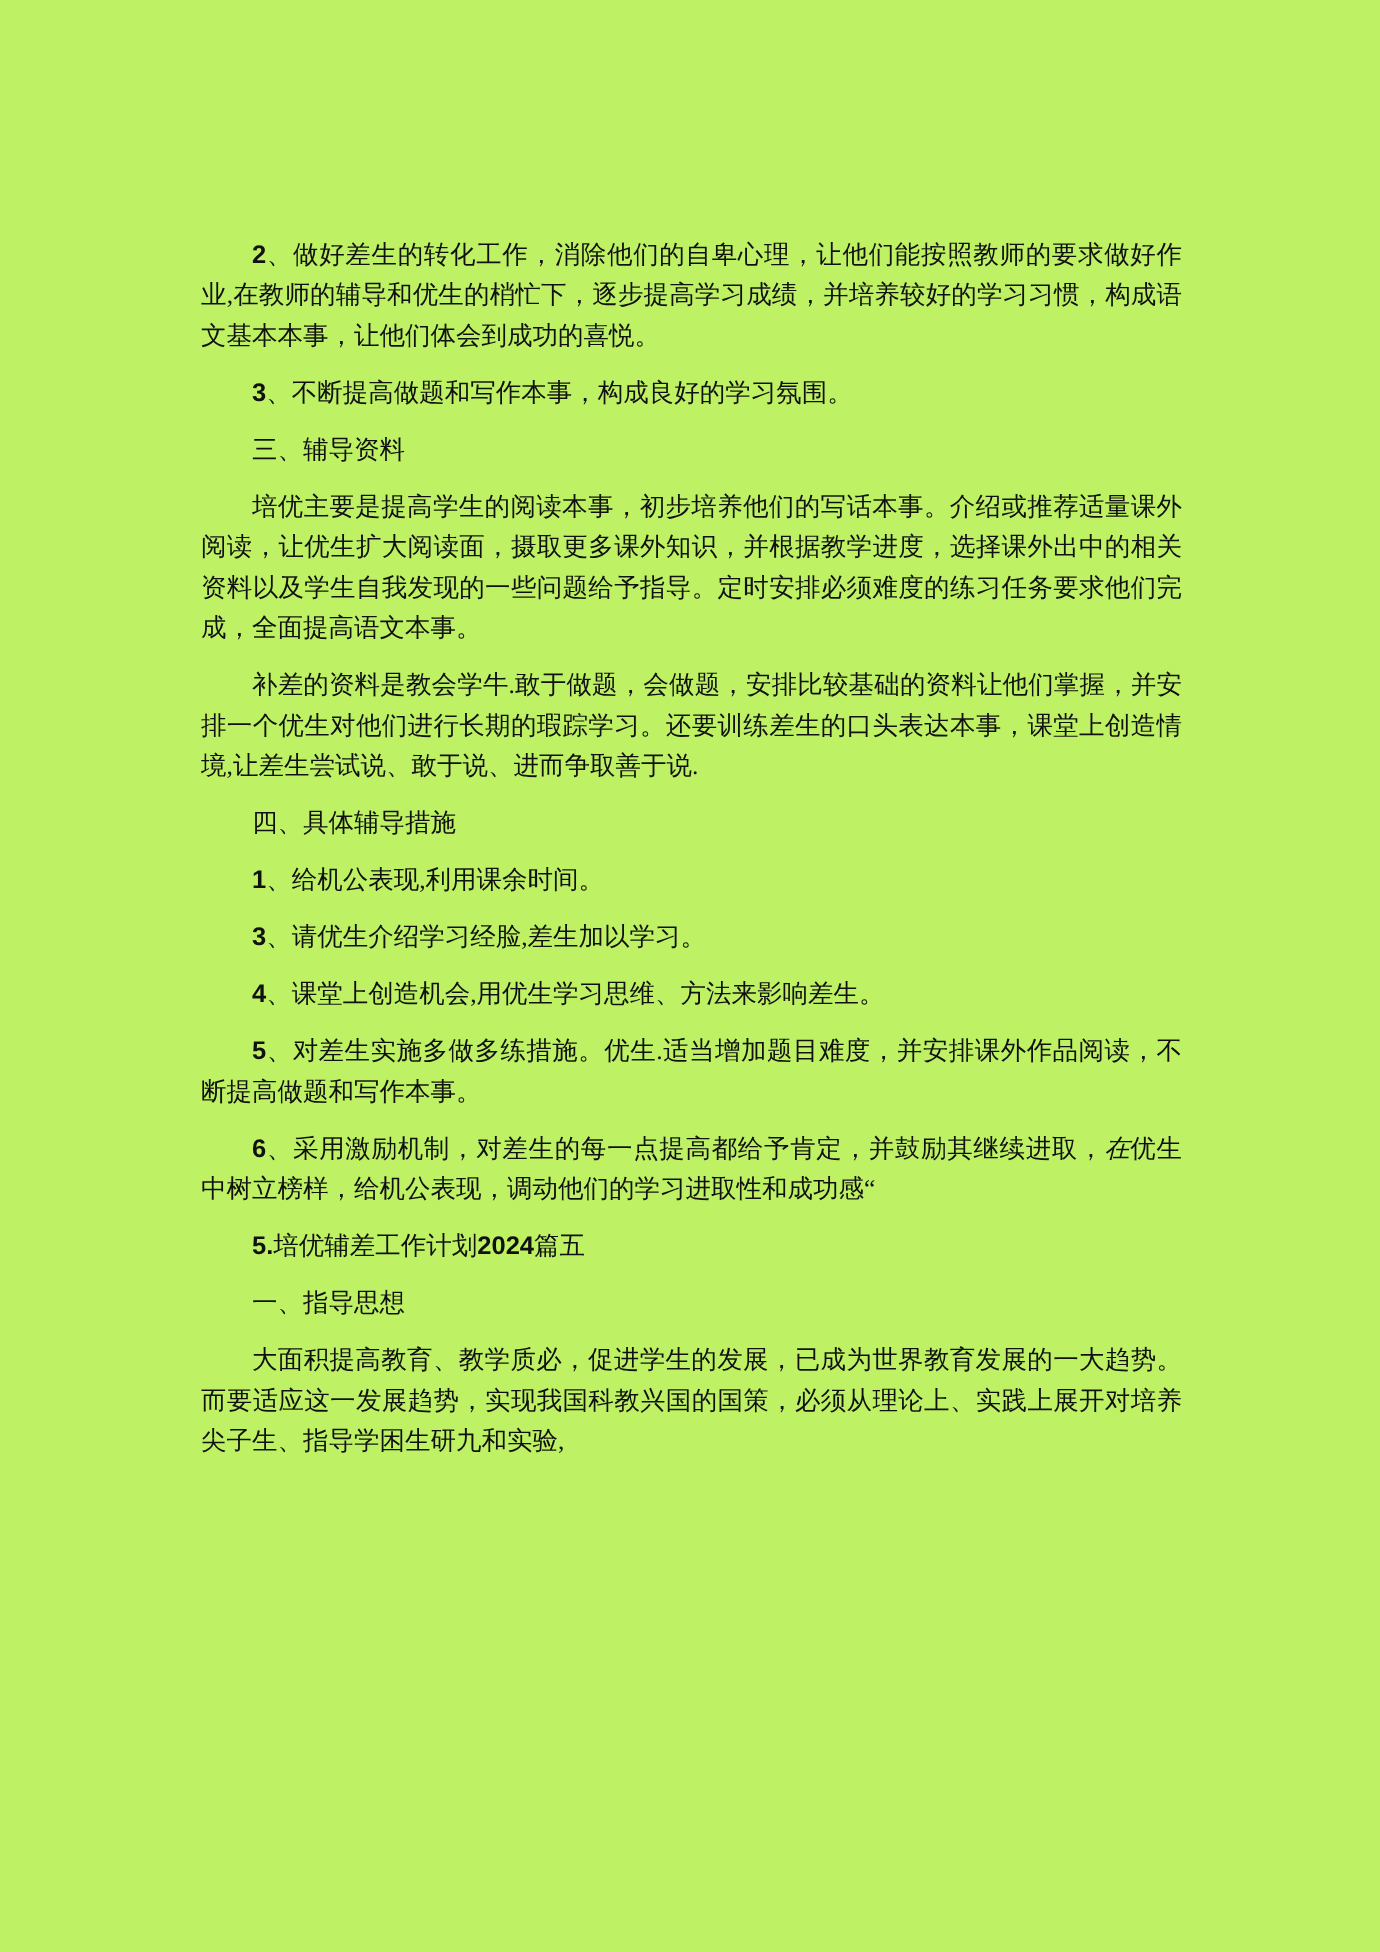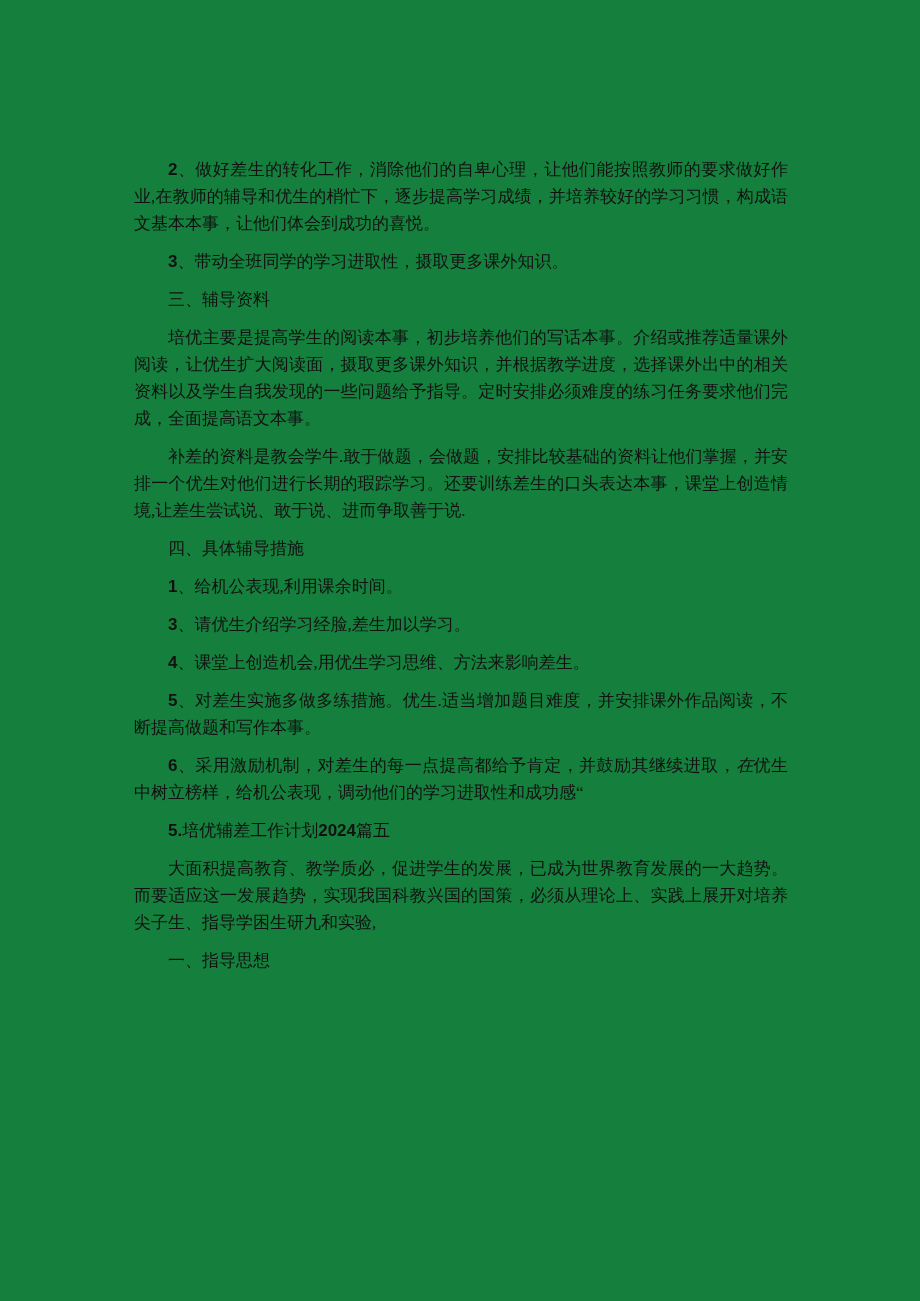--- a/index.html
+++ b/index.html
@@ -4,21 +4,21 @@
 <style>
   html, body {
     margin: 0;
     padding: 0;
     background: #ffffff;
   }
   .page {
     position: relative;
     width: 920px;
     height: 1301px;
-    background: #15803d;
+    background: #bef264;
     overflow: hidden;
     font-family: "Liberation Serif", "DejaVu Serif", serif;
     color: #111111;
   }
   .doc-body {
     position: absolute;
     left: 134px;
     top: 156px;
     width: 654px;
   }
@@ -38,27 +38,27 @@
   .seg-italic {
     font-style: italic;
   }
 </style>
 </head>
 <body>
 
 <div class="page">
   <div class="doc-body" id="doc-body">
       <div class="para"><span class="seg-digit">2</span><span>、做好差生的转化工作，消除他们的自卑心理，让他们能按照教师的要求做好作业,在教师的辅导和优生的梢忙下，逐步提高学习成绩，并培养较好的学习习惯，构成语文基本本事，让他们体会到成功的喜悦。</span></div>
-      <div class="para"><span class="seg-digit">3</span><span>、带动全班同学的学习进取性，摄取更多课外知识。</span></div>
+      <div class="para"><span class="seg-digit">3</span><span>、不断提高做题和写作本事，构成良好的学习氛围。</span></div>
       <div class="para"><span>三、辅导资料</span></div>
       <div class="para"><span>培优主要是提高学生的阅读本事，初步培养他们的写话本事。介绍或推荐适量课外阅读，让优生扩大阅读面，摄取更多课外知识，并根据教学进度，选择课外出中的相关资料以及学生自我发现的一些问题给予指导。定时安排必须难度的练习任务要求他们完成，全面提高语文本事。</span></div>
       <div class="para"><span>补差的资料是教会学牛.敢于做题，会做题，安排比较基础的资料让他们掌握，并安排一个优生对他们进行长期的瑕踪学习。还要训练差生的口头表达本事，课堂上创造情境,让差生尝试说、敢于说、进而争取善于说.</span></div>
       <div class="para"><span>四、具体辅导措施</span></div>
       <div class="para"><span class="seg-digit">1</span><span>、给机公表现,利用课余时间。</span></div>
       <div class="para"><span class="seg-digit">3</span><span>、请优生介绍学习经脸,差生加以学习。</span></div>
       <div class="para"><span class="seg-digit">4</span><span>、课堂上创造机会,用优生学习思维、方法来影响差生。</span></div>
       <div class="para"><span class="seg-digit">5</span><span>、对差生实施多做多练措施。优生.适当增加题目难度，并安排课外作品阅读，不断提高做题和写作本事。</span></div>
       <div class="para"><span class="seg-digit">6</span><span>、采用激励机制，对差生的每一点提高都给予肯定，并鼓励其继续进取，</span><span class="seg-italic">在</span><span>优生中树立榜样，给机公表现，调动他们的学习进取性和成功感“</span></div>
       <div class="para"><span class="seg-digit">5.</span><span>培优辅差工作计划</span><span class="seg-digit">2024</span><span>篇五</span></div>
+      <div class="para"><span>一、指导思想</span></div>
       <div class="para"><span>大面积提高教育、教学质必，促进学生的发展，已成为世界教育发展的一大趋势。而要适应这一发展趋势，实现我国科教兴国的国策，必须从理论上、实践上展开对培养尖子生、指导学困生研九和实验,</span></div>
-      <div class="para"><span>一、指导思想</span></div>
     </div>
 </div>
 
 </body></html>

